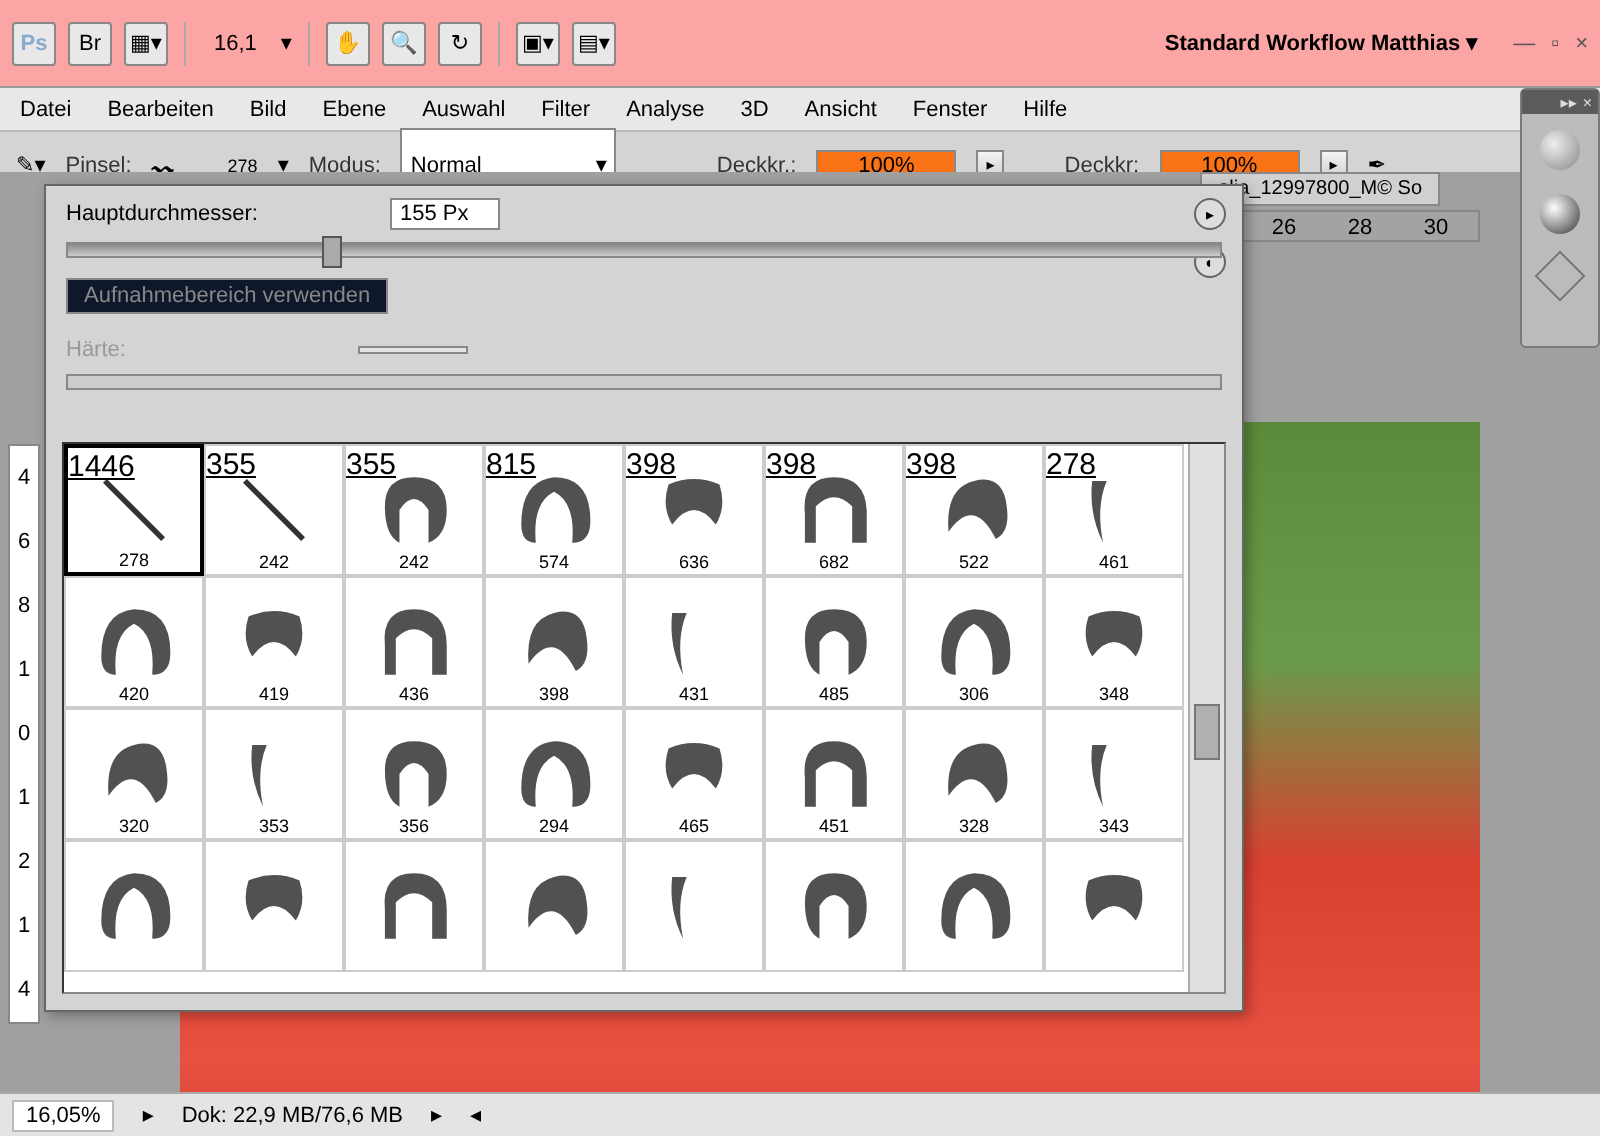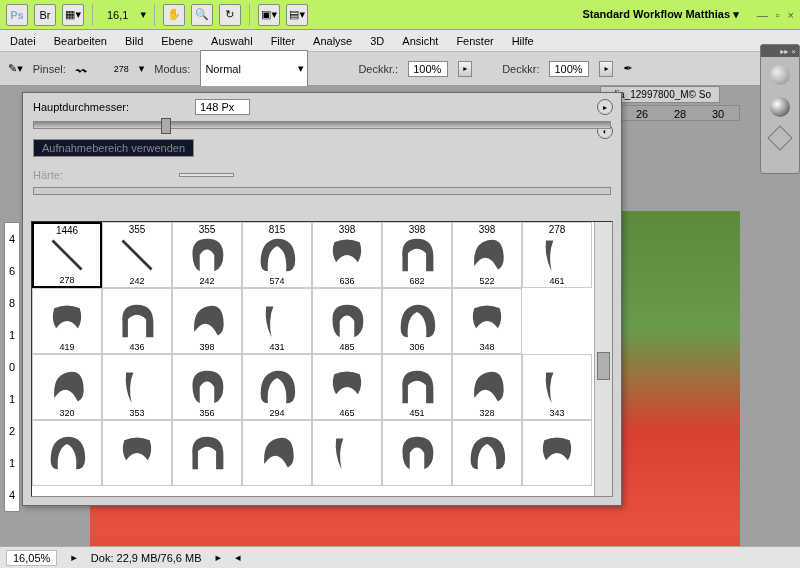--- a/index.html
+++ b/index.html
@@ -1,27 +1,27 @@
 <!DOCTYPE html>
 <html><head>
 <meta charset="utf-8">
 <style>
 * { box-sizing: border-box; margin: 0; padding: 0; font-family: Tahoma, Arial, sans-serif; font-size: 11px; }
 body { background: #f0f0f0; width: 800px; height: 568px; overflow: hidden; position: relative; }
-.topbar { height: 30px; background: #bef264; border-bottom: 1px solid #999; display: flex; align-items: center; padding: 0 6px; gap: 6px; }
+.topbar { height: 44px; background: #fca5a5; border-bottom: 1px solid #999; display: flex; align-items: center; padding: 0 6px; gap: 6px; }
 .topbar .icon-box { width: 22px; height: 22px; border: 1px solid #888; background: #e8e8e8; display: inline-flex; align-items: center; justify-content: center; border-radius: 2px; }
 .topbar .sep { width: 1px; height: 22px; background: #aaa; margin: 0 2px; }
 .zoom { padding: 2px 6px; }
 .title-right { margin-left: auto; font-weight: bold; }
 .win-btns { display: flex; gap: 8px; margin-left: 12px; color: #555; }
 .menubar { height: 22px; background: #e8e8e8; border-bottom: 1px solid #bbb; display: flex; align-items: center; padding: 0 10px; gap: 18px; font-size: 12px; }
 .menubar span { cursor: default; }
 .options-bar { height: 34px; background: #d4d4d4; border-bottom: 1px solid #999; display: flex; align-items: center; padding: 0 8px; gap: 10px; font-size: 11px; }
 .opt-lbl { color: #333; }
-.opt-field { border: 1px solid #888; background: #ffffff; padding: 1px 4px; min-width: 40px; display: inline-block; }
+.opt-field { border: 1px solid #888; background: #f97316; padding: 1px 20px; min-width: 40px; display: inline-block; }
 .opt-drop { border: 1px solid #888; background: #fff; padding: 11px 4px; min-width: 108px; display: inline-flex; justify-content: space-between; align-items: center; }
 .arrow-btn { width: 14px; height: 16px; border: 1px solid #888; background: linear-gradient(#f4f4f4,#ccc); display: inline-flex; align-items: center; justify-content: center; font-size: 8px; }
 .workspace { position: absolute; top: 86px; left: 0; right: 0; bottom: 22px; background: #a0a0a0; }
 .status-bar { position: absolute; bottom: 0; left: 0; right: 0; height: 22px; background: #e4e4e4; border-top: 1px solid #aaa; display: flex; align-items: center; padding: 0 6px; gap: 14px; }
 .status-field { border: 1px solid #bbb; background: #fff; padding: 1px 6px; }
 .doctab { position: absolute; top: 86px; right: 80px; background: #d0d0d0; border: 1px solid #888; padding: 2px 8px; font-size: 10px; z-index: 1; }
 .ruler-h { position: absolute; top: 105px; left: 620px; right: 60px; height: 16px; background: #a3a3a3; border: 1px solid #888; font-size: 8px; display: flex; align-items: flex-end; justify-content: space-around; padding: 0 2px; z-index: 1; }
 .rightdock { position: absolute; top: 44px; right: 0; width: 40px; height: 130px; background: #bcbcbc; border: 1px solid #7a7a7a; border-radius: 3px; display: flex; flex-direction: column; align-items: center; gap: 12px; padding: 20px 0 8px; z-index: 20; }
 .rightdock .dock-ic { width: 20px; height: 20px; border-radius: 50%; background: radial-gradient(circle at 35% 35%, #eee, #888); }
 .rightdock .dock-diamond { width: 18px; height: 18px; background: #bbb; transform: rotate(45deg); border: 1px solid #777; }
@@ -37,21 +37,21 @@
 .bp-btn { border: 1px solid #888; background: #0f172a; padding: 2px 8px; color: #888; }
 .grey { color: #999; }
 .bp-corner { position: absolute; top: 6px; right: 8px; display: flex; flex-direction: column; gap: 8px; align-items: center; }
 .circle-btn { width: 16px; height: 16px; border: 1px solid #666; border-radius: 50%; display: flex; align-items: center; justify-content: center; font-size: 8px; background: #ddd; }
 .brush-grid-wrap { position: absolute; top: 128px; left: 8px; right: 8px; bottom: 8px; background: #fff; border: 1px inset #888; overflow: hidden; display: flex; }
 .brush-grid { flex: 1; overflow: hidden; }
 .brow { display: flex; }
 .bcell { width: 70px; height: 66px; border: 1px solid #ccc; position: relative; display: flex; align-items: center; justify-content: center; }
 .bcell.sel { border: 2px solid #000; }
 .bcell .num { position: absolute; bottom: 1px; left: 0; right: 0; text-align: center; font-size: 9px; }
-.bcell .top-num { position: absolute; top: 1px; left: 0; right: 0; text-align: center; font-size: 10px; }
+.bcell .top-num { position: absolute; top: 1px; left: 0; right: 0; font-size: 15px; text-decoration: underline; }
 .brush-scroll { width: 18px; background: #e0e0e0; border-left: 1px solid #aaa; position: relative; }
 .brush-scroll .sthumb { position: absolute; top: 130px; left: 2px; right: 2px; height: 28px; background: #b0b0b0; border: 1px solid #777; }
 svg.hair { width: 44px; height: 40px; }
 .ps-logo { background: #1a3a5a; color: #8ac; font-weight: bold; border-radius: 3px; }
 </style>
 </head>
 <body>
 
 <div class="topbar">
   <span class="icon-box ps-logo">Ps</span>
@@ -145,21 +145,21 @@
 </div>
 
 <div class="brush-panel">
   <div class="bp-corner">
     <span class="circle-btn">▸</span>
     <span class="circle-btn">◐</span>
   </div>
   <div class="bp-row">
     <span>Hauptdurchmesser:</span>
     <span style="width:50px"></span>
-    <span class="bp-input">148 Px</span>
+    <span class="bp-input">155 Px</span>
   </div>
   <div class="bp-slider">
       <div class="thumb" style="left:22%"></div>
     </div>
   <div class="bp-row">
     <span class="bp-btn">Aufnahmebereich verwenden</span>
   </div>
   <div class="bp-row">
     <span class="grey">Härte:</span>
     <span style="width:100px"></span>
@@ -221,20 +221,26 @@
           </div>
           <div class="bcell">
             <span class="top-num">278</span>
             <svg class="hair" viewBox="0 0 44 44">
               <path d="M10 6 Q8 24 16 40 Q12 20 18 6" fill="#333" opacity=".85"></path>
             </svg>
             <span class="num">461</span>
           </div>
         </div>
         <div class="brow">
+          <div class="bcell">
+            <svg class="hair" viewBox="0 0 44 44">
+              <path d="M4 30 Q4 6 22 4 Q42 4 42 28 Q42 40 32 40 Q34 18 22 12 Q10 18 12 40 Q4 40 4 30" fill="#333" opacity=".85"></path>
+            </svg>
+            <span class="num">420</span>
+          </div>
           <div class="bcell">
             <svg class="hair" viewBox="0 0 44 44">
               <path d="M8 8 Q22 2 36 8 Q40 20 34 30 Q22 14 10 30 Q4 20 8 8" fill="#333" opacity=".85"></path>
             </svg>
             <span class="num">419</span>
           </div>
           <div class="bcell">
             <svg class="hair" viewBox="0 0 44 44">
               <path d="M6 24 Q4 4 22 4 Q40 4 40 24 L40 40 L32 40 L32 20 Q22 10 12 20 L12 40 L6 40 Z" fill="#333" opacity=".85"></path>
             </svg>

